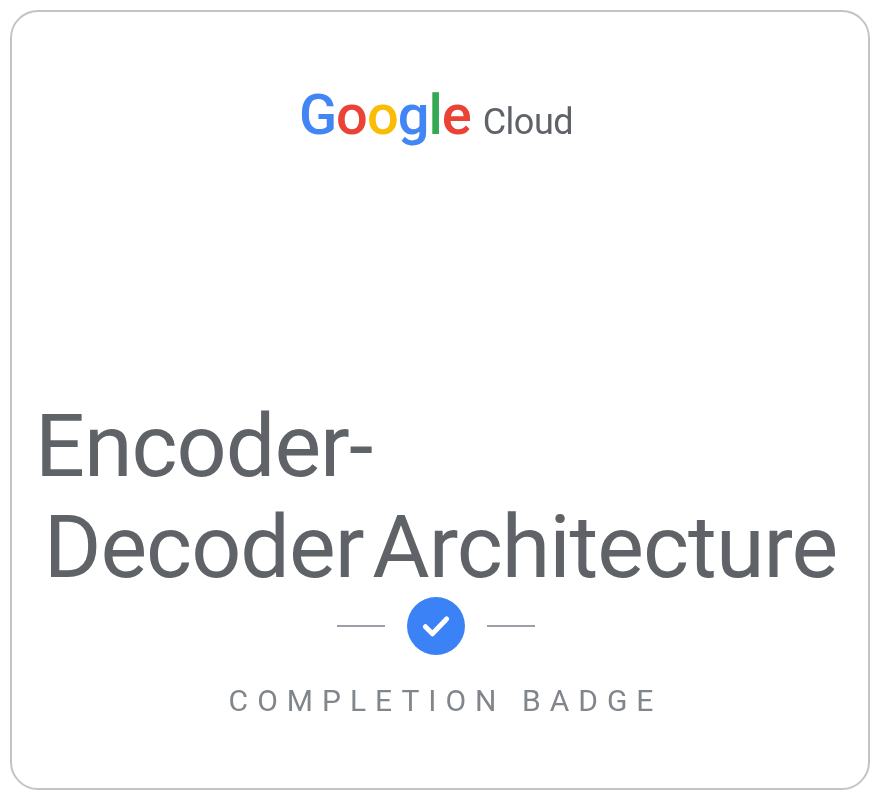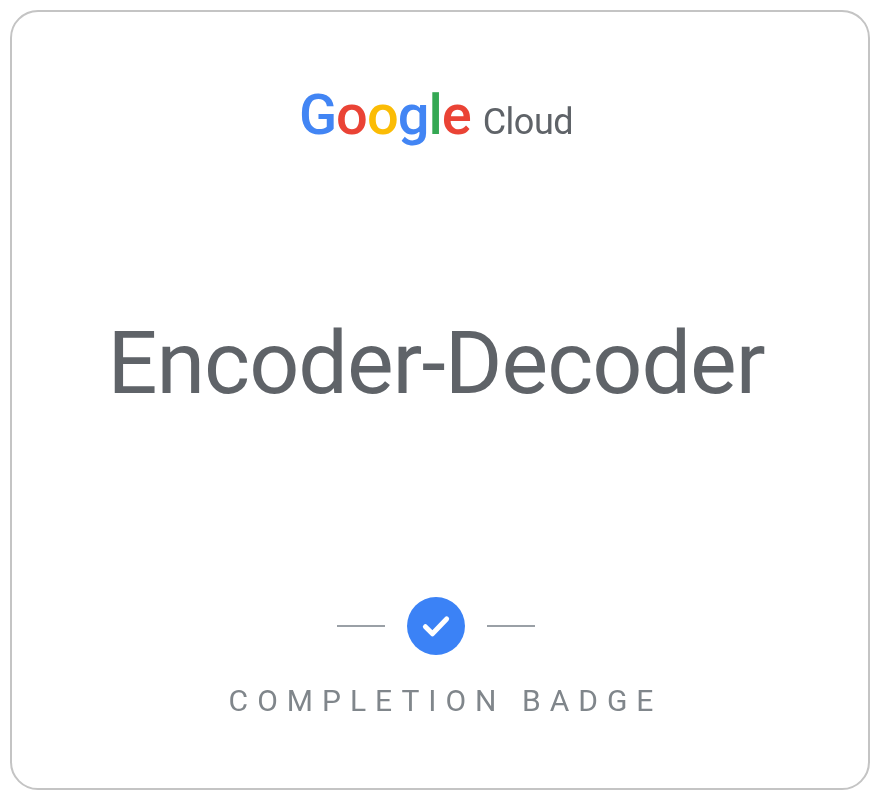--- a/index.html
+++ b/index.html
@@ -43,21 +43,21 @@
     .g-green { color: #34A853; }
     .cloud-word {
       font-size: 36px;
       font-weight: 400;
       color: #5f6368;
       letter-spacing: -0.5px;
     }
     .course-title {
       flex: 1;
       display: flex;
-      flex-direction: column;
+      flex-direction: row;
       align-items: flex-end;
       justify-content: center;
       text-align: center;
       gap: 0;
       margin-top: -20px;
     }
     .course-title-line {
       font-size: 88px;
       font-weight: 400;
       color: #5f6368;
@@ -110,20 +110,21 @@
 
   <div class="brand-logo">
     <span class="google-word">
       <span class="g-blue">G</span><span class="g-red">o</span><span class="g-yellow">o</span><span class="g-blue">g</span><span class="g-green">l</span><span class="g-red">e</span>
     </span>
     <span class="cloud-word">Cloud</span>
   </div>
 
   <div class="course-title">
     <div class="course-title-line">Encoder-Decoder</div>
+    <div class="course-title-line">Architecture</div>
   </div>
 
   <div class="footer-section">
     <div class="check-row">
       <div class="dash"></div>
       <div class="check-circle">
         <svg viewBox="0 0 24 24" fill="none" stroke="#ffffff" stroke-width="3.5" stroke-linecap="round" stroke-linejoin="round">
           <polyline points="4.5 12.5 9.5 17.5 19.5 7"></polyline>
         </svg>
       </div>

